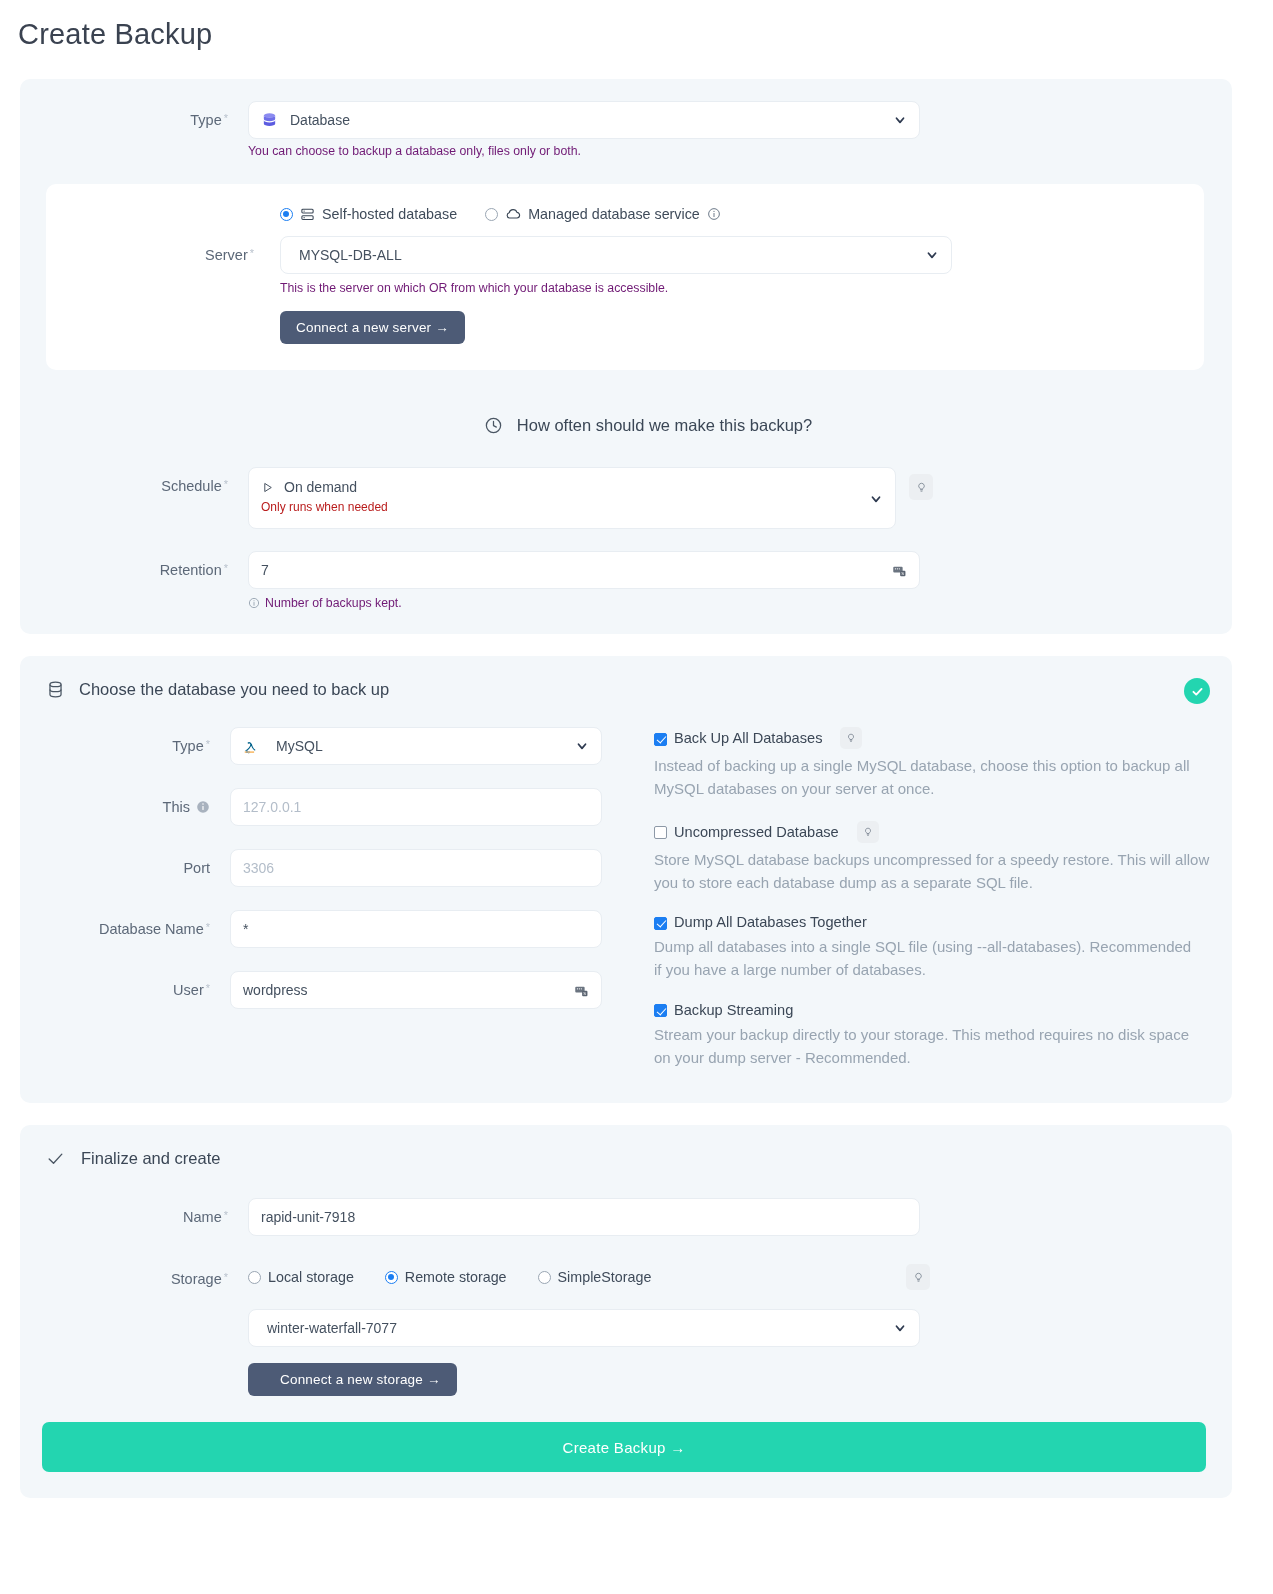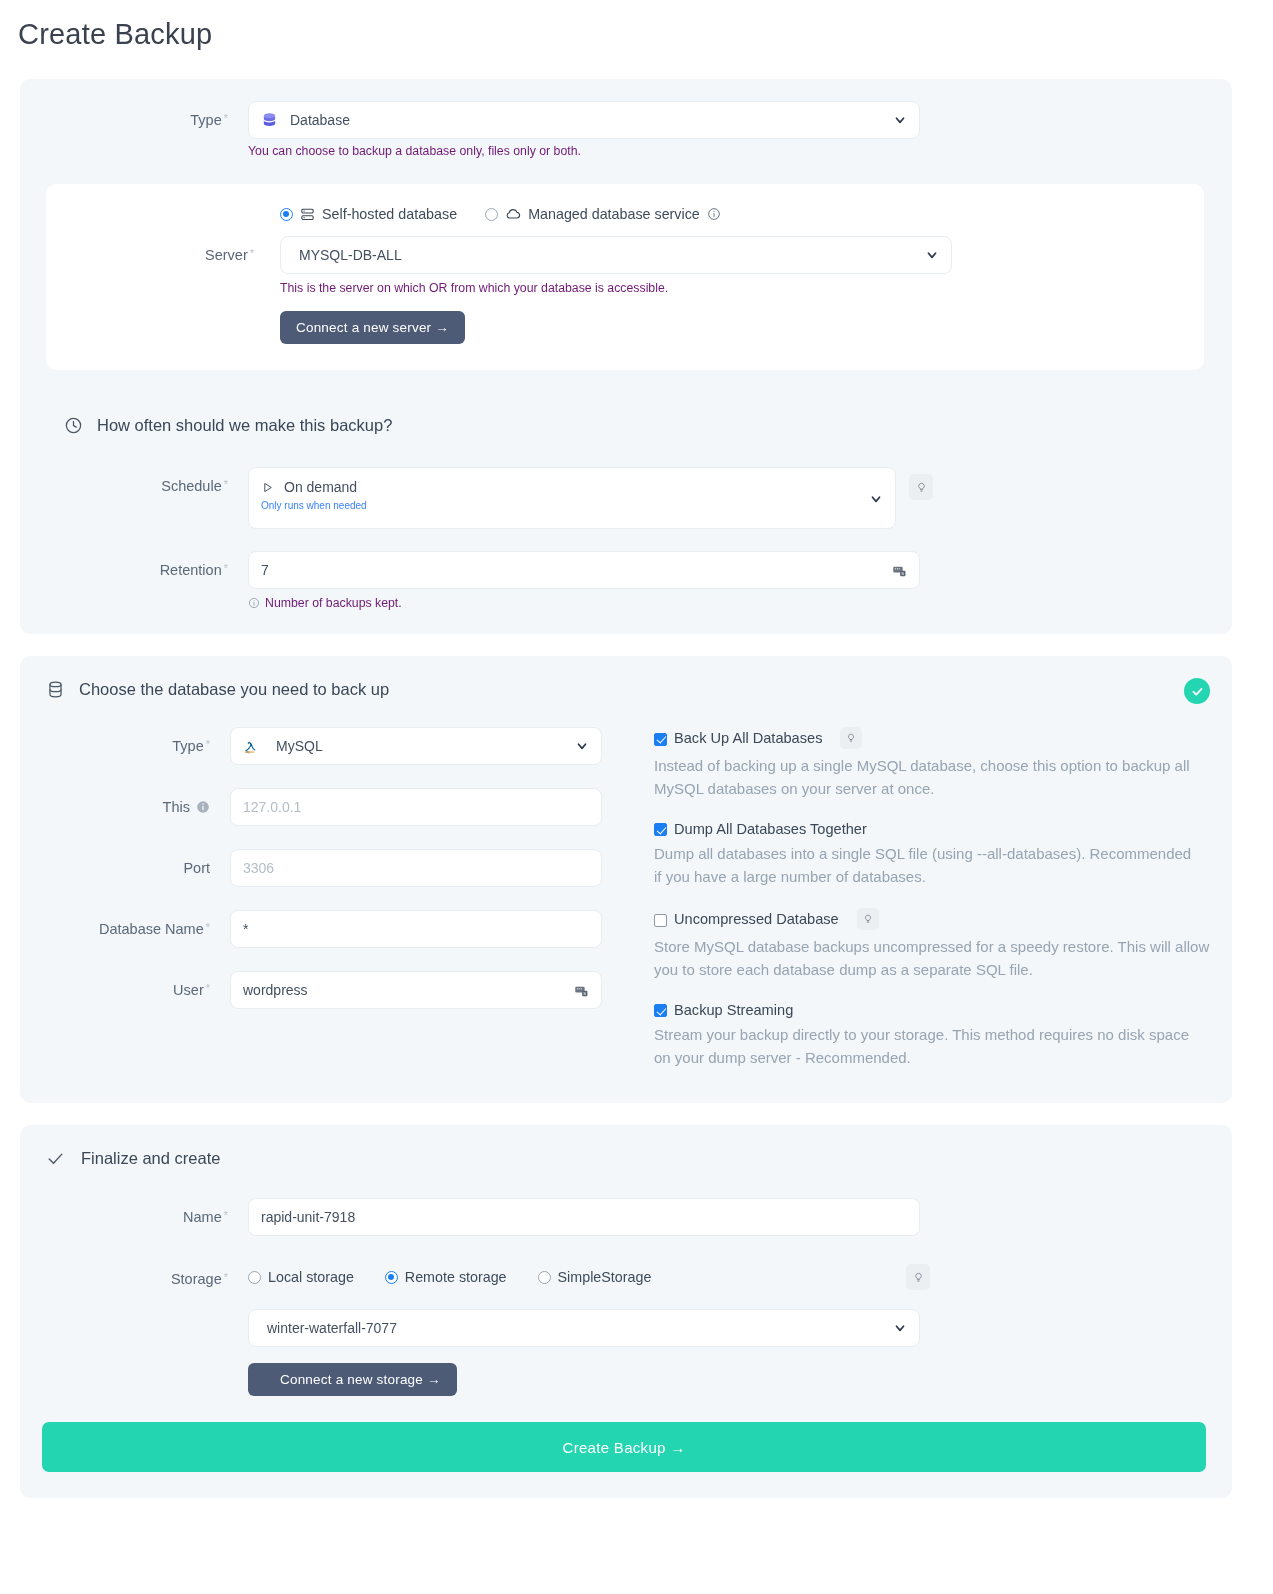--- a/index.html
+++ b/index.html
@@ -220,21 +220,21 @@
           <svg class="chev" viewBox="0 0 24 24" fill="none" stroke="#2e3a50" stroke-width="3" stroke-linecap="round" stroke-linejoin="round">
               <polyline points="6 9 12 16 18 9"></polyline>
             </svg>
         </div>
         <div class="help" style="margin-top:7px;">This is the server on which OR from which your database is accessible.</div>
         <button class="darkbtn" style="margin-top:16px;">Connect a new server  →</button>
       </div>
     </div>
   </div>
 
-  <div class="sec-head" style="margin:46px 0 0 44px;">
+  <div class="sec-head" style="margin:46px 0 0 44px;justify-content:center;">
     <span style="display:flex;">
       <svg width="19" height="19" viewBox="0 0 24 24" fill="none" stroke="#4a5663" stroke-width="1.6">
           <circle cx="12" cy="12" r="9"></circle>
           <polyline points="12 6.8 12 12.2 15.6 14" stroke-linecap="round" stroke-linejoin="round"></polyline>
         </svg>
     </span>
     <span>How often should we make this backup?</span>
   </div>
 
   <div class="row" style="margin-top:32px;">
@@ -245,21 +245,21 @@
       <div class="field sel" style="width:648px;height:62px;align-items:flex-start;padding:11px 12px 0 12px;">
         <div style="display:flex;flex-direction:column;gap:5px;">
           <div style="display:flex;align-items:center;gap:10px;">
             <span style="display:flex;">
               <svg width="13" height="13" viewBox="0 0 24 24" fill="none" stroke="#3b4756" stroke-width="1.7" stroke-linejoin="round">
                   <polygon points="7 4.5 19 12 7 19.5"></polygon>
                 </svg>
             </span>
             <span>On demand</span>
           </div>
-          <span style="font-size:10px;color:#3b82f6;">Only runs when needed</span>
+          <span style="font-size:12px;color:#b91c1c;">Only runs when needed</span>
         </div>
         <svg class="chev" viewBox="0 0 24 24" fill="none" stroke="#2e3a50" stroke-width="3" stroke-linecap="round" stroke-linejoin="round" style="position:absolute;right:12px;top:24px;">
             <polyline points="6 9 12 16 18 9"></polyline>
           </svg>
       </div>
       <div class="hintbtn" style="margin-top:7px;">
         <span style="display:flex;">
           <svg width="11" height="11" viewBox="0 0 24 24" fill="none" stroke="#78838f" stroke-width="1.8">
               <path d="M9 17h6M10 20h4M12 2.8a6 6 0 0 0-3.4 11c.5.4.9 1 .9 1.7h5c0-.7.4-1.3.9-1.7A6 6 0 0 0 12 2.8z"></path>
             </svg>
@@ -416,41 +416,41 @@
                   <path d="M9 17h6M10 20h4M12 2.8a6 6 0 0 0-3.4 11c.5.4.9 1 .9 1.7h5c0-.7.4-1.3.9-1.7A6 6 0 0 0 12 2.8z"></path>
                 </svg>
             </span>
           </span>
         </label>
         <p class="opt-desc">Instead of backing up a single MySQL database, choose this option to backup all MySQL databases on your server at once.</p>
       </div>
 
       <div style="margin-bottom:20px;">
         <label class="opt-title">
-          <span class="cbx on"></span>
-          <span>Dump All Databases Together</span>
-        </label>
-        <p class="opt-desc">Dump all databases into a single SQL file (using --all-databases). Recommended if you have a large number of databases.</p>
-      </div>
-
-      <div style="margin-bottom:20px;">
-        <label class="opt-title">
           <span class="cbx"></span>
           <span>Uncompressed Database</span>
           <span class="hintbtn" style="margin-left:11px;width:22px;height:22px;">
             <span style="display:flex;">
               <svg width="10" height="10" viewBox="0 0 24 24" fill="none" stroke="#78838f" stroke-width="1.9">
                   <path d="M9 17h6M10 20h4M12 2.8a6 6 0 0 0-3.4 11c.5.4.9 1 .9 1.7h5c0-.7.4-1.3.9-1.7A6 6 0 0 0 12 2.8z"></path>
                 </svg>
             </span>
           </span>
         </label>
         <p class="opt-desc" style="max-width:562px;">Store MySQL database backups uncompressed for a speedy restore. This will allow you to store each database dump as a separate SQL file.</p>
       </div>
 
+      <div style="margin-bottom:20px;">
+        <label class="opt-title">
+          <span class="cbx on"></span>
+          <span>Dump All Databases Together</span>
+        </label>
+        <p class="opt-desc">Dump all databases into a single SQL file (using --all-databases). Recommended if you have a large number of databases.</p>
+      </div>
+
       <div>
         <label class="opt-title">
           <span class="cbx on"></span>
           <span>Backup Streaming</span>
         </label>
         <p class="opt-desc">Stream your backup directly to your storage. This method requires no disk space on your dump server - Recommended.</p>
       </div>
     </div>
   </div>
 </div>

